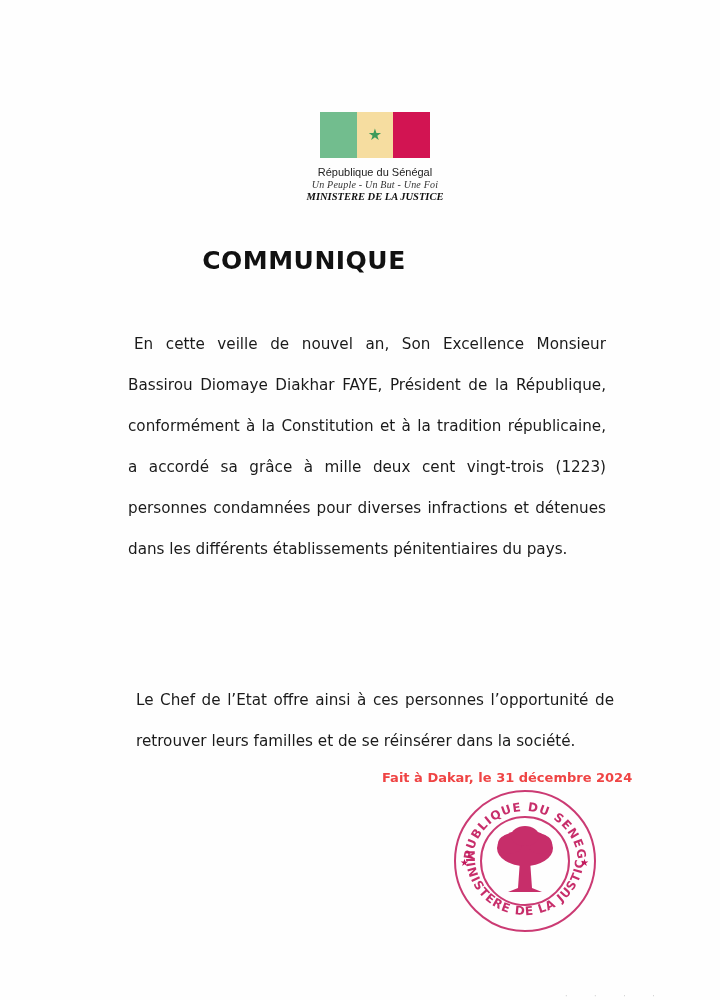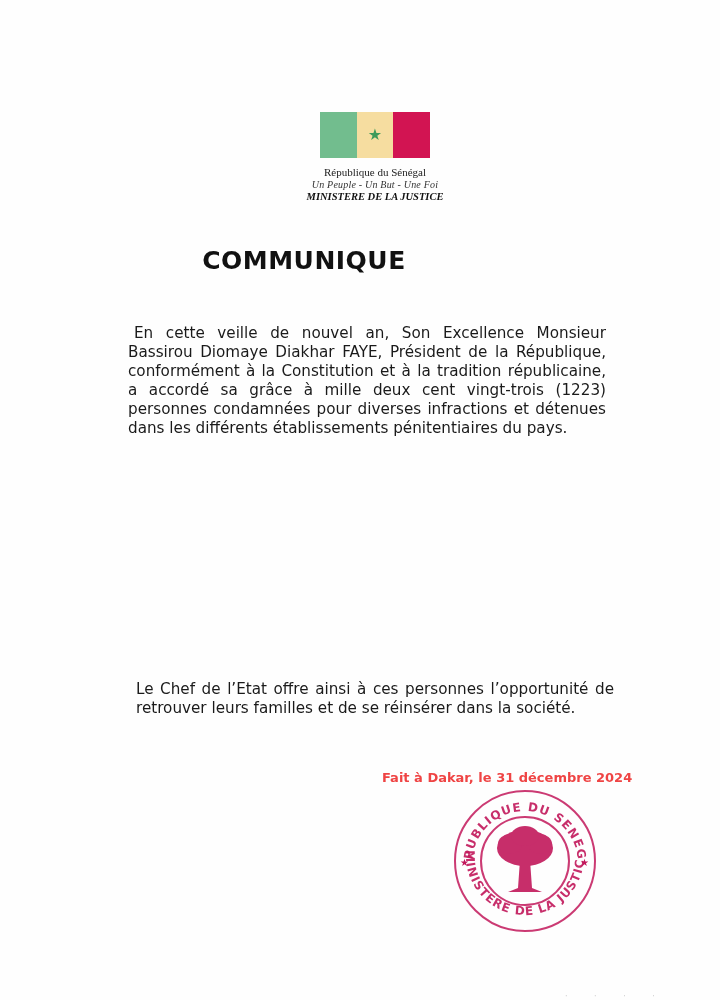--- a/index.html
+++ b/index.html
@@ -41,21 +41,21 @@
     .flag .red { background: #d21452; }
     .flag .star {
       position: absolute;
       left: 50%; top: 50%;
       transform: translate(-50%, -50%);
       color: #3d9a5a;
       font-size: 16px;
       line-height: 1;
     }
     .rep-name {
-      font-family: Liberation Serif, serif;
+      font-family: Liberation Sans, sans-serif;
       font-size: 11px;
       margin-top: 8px;
       color: #222;
     }
     .motto {
       font-family: "Liberation Serif", serif;
       font-style: italic;
       font-size: 10px;
       color: #333;
       margin-top: 1px;
@@ -83,21 +83,21 @@
       letter-spacing: 0.5px;
       color: #111;
     }
     
     .body-text {
       position: absolute;
       left: 128px;
       width: 478px;
       font-family: "DejaVu Sans", sans-serif;
       font-size: 15.2px;
-      line-height: 19px;
+      line-height: 41px;
       text-align: justify;
       color: #1a1a1a;
     }
     .p1 { top: 324px; text-indent: 6px; }
     .p2 { top: 527px; }
     .p3 { top: 672px; }
     
     .date-line {
       position: absolute;
       left: 382px;

